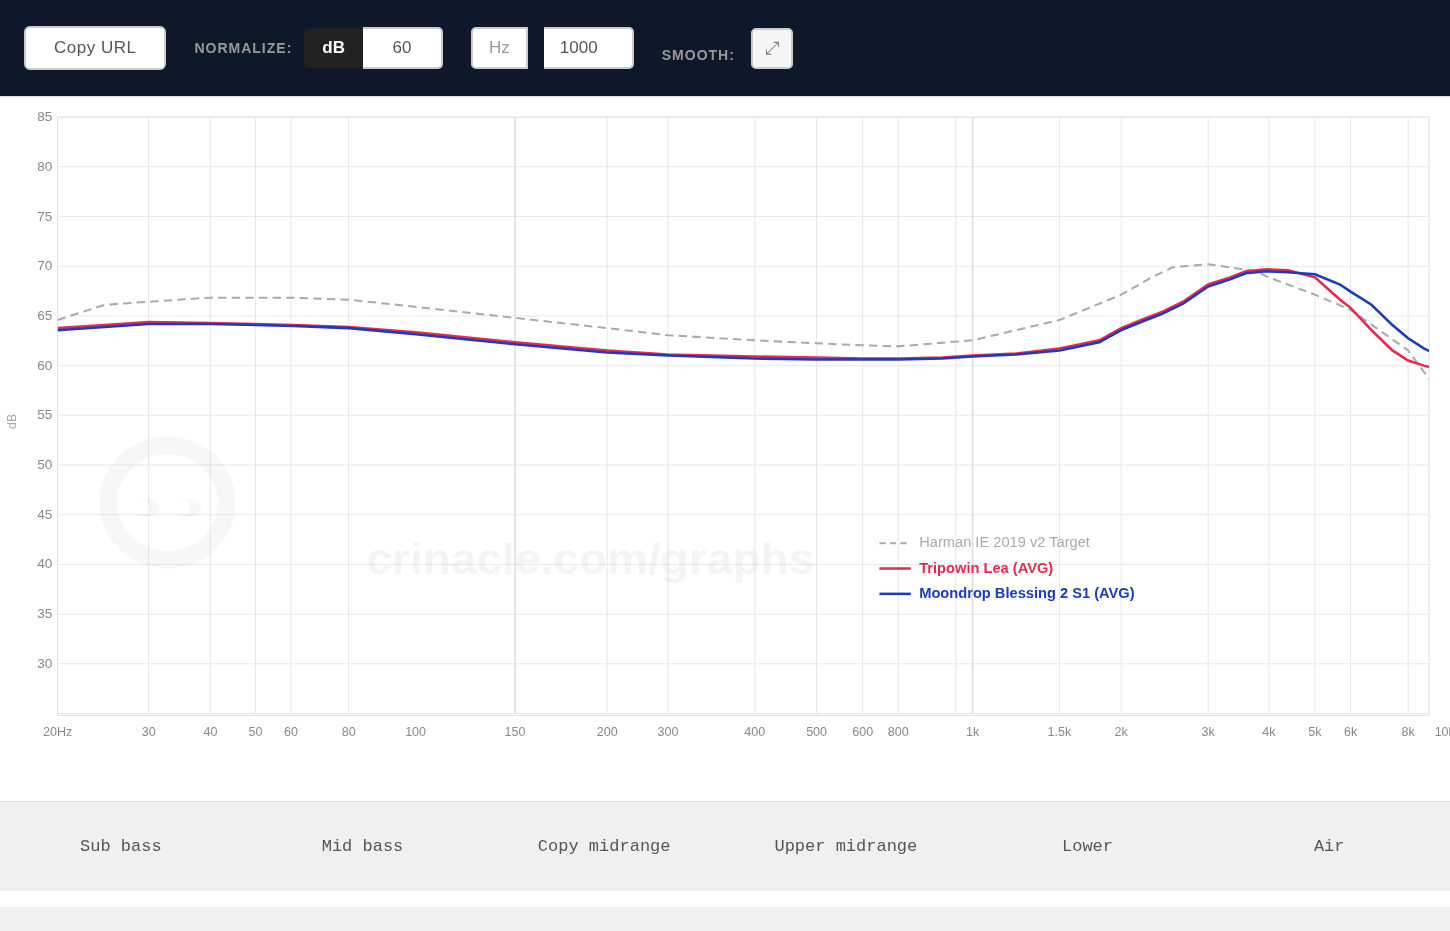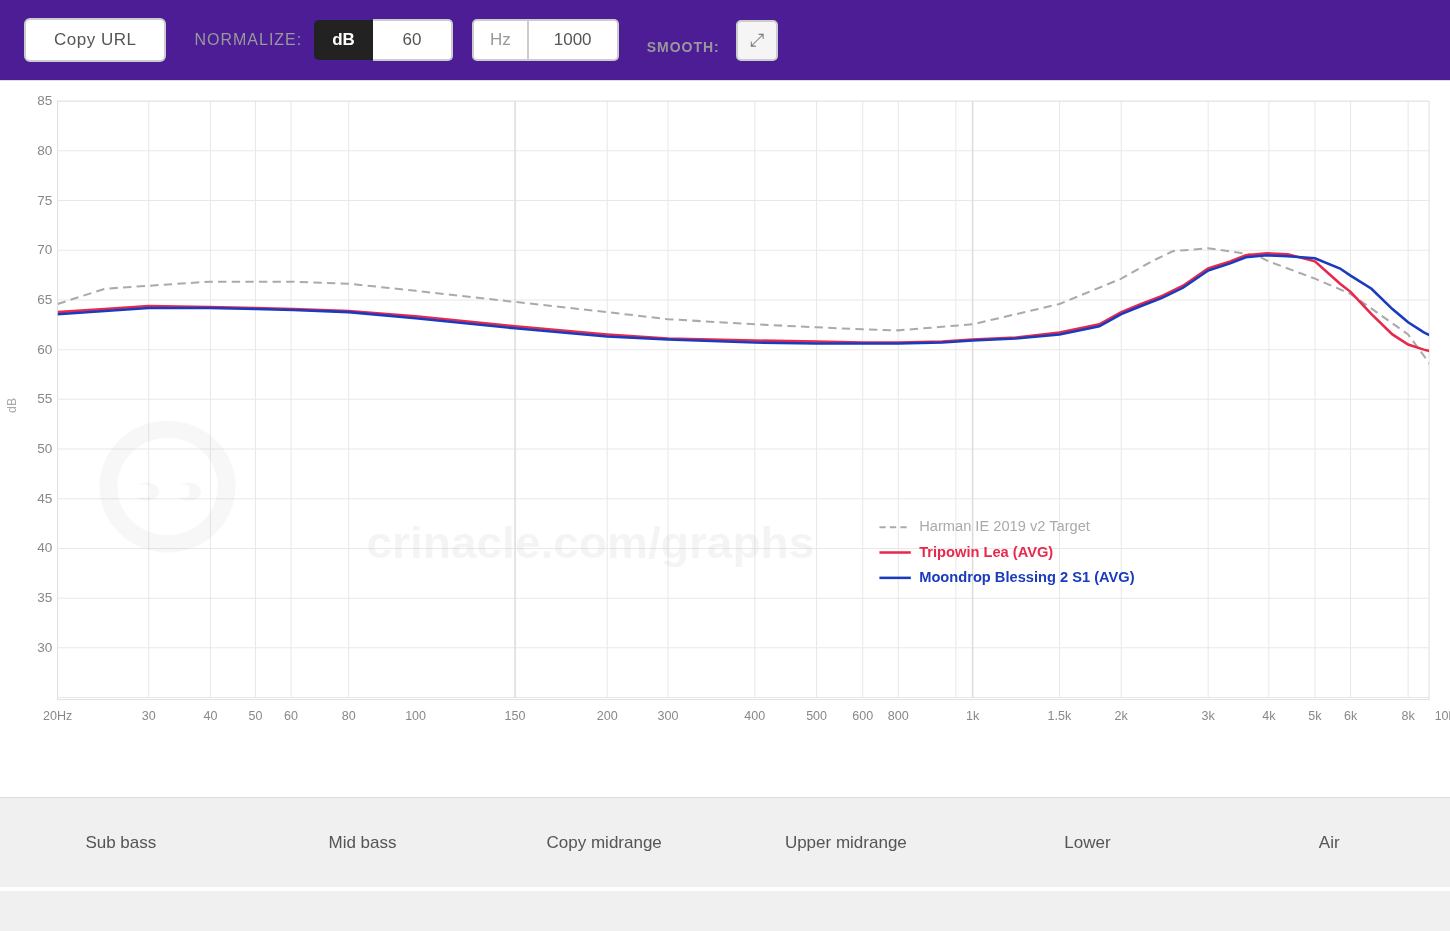--- a/index.html
+++ b/index.html
@@ -9,40 +9,40 @@
       width: 1450px;
       height: 931px;
       overflow: hidden;
     }
 
     
     .toolbar {
       display: flex;
       align-items: center;
       gap: 12px;
-      padding: 18px 24px;
-      background: #4c1d95;
+      padding: 26px 24px;
+      background: #0f172a;
       border-bottom: 1px solid #ddd;
     }
     .btn {
       padding: 10px 28px;
       border: 2px solid #ccc;
       border-radius: 6px;
       background: #fff;
       font-size: 17px;
       color: #555;
       cursor: pointer;
       letter-spacing: 0.5px;
     }
     .toolbar-label {
-      font-size: 16px;
+      font-size: 14px;
       color: #999;
       letter-spacing: 1px;
       margin-left: 16px;
-      font-weight: normal;
+      font-weight: bold;
     }
     .normalize-group {
       display: flex;
       align-items: center;
       gap: 0;
     }
     .norm-db {
       background: #222;
       color: #fff;
       padding: 10px 18px;
@@ -57,41 +57,40 @@
       padding: 9px 16px;
       font-size: 17px;
       color: #555;
       background: #fff;
       width: 80px;
       text-align: center;
     }
     .hz-group {
       display: flex;
       align-items: center;
-      gap: 0;
-      margin-left: 7px;
+      gap: 16px;
+      margin-left: 16px;
     }
     .hz-label {
       border: 2px solid #ccc;
       border-radius: 5px 0 0 5px;
       padding: 9px 16px;
       font-size: 17px;
       color: #999;
       background: #fff;
     }
     .hz-input {
       border: 2px solid #ccc;
       border-left: none;
       border-radius: 0 5px 5px 0;
       padding: 9px 16px;
       font-size: 17px;
       color: #555;
       background: #fff;
       width: 90px;
-      text-align: center;
     }
     .smooth-label {
       font-size: 14px;
       color: #999;
       letter-spacing: 1px;
       margin-left: 16px;
       font-weight: bold;
       margin-top: 14px;
     }
     .fullscreen-btn {
@@ -437,21 +436,21 @@
 
       <line x1="840" y1="455" x2="870" y2="455" stroke="#e8294c" stroke-width="2.5"></line>
       <text x="878" y="459" font-size="14" fill="#e8294c" font-weight="bold">Tripowin Lea (AVG)</text>
 
       <line x1="840" y1="480" x2="870" y2="480" stroke="#1a3bbd" stroke-width="2.5"></line>
       <text x="878" y="484" font-size="14" fill="#1a3bbd" font-weight="bold">Moondrop Blessing 2 S1 (AVG)</text>
     </g>
 
   </svg>
 
-  <div class="freq-bands" style="position:absolute;bottom:4px;left:0;right:0;">
+  <div class="freq-bands" style="position:absolute;bottom:16px;left:0;right:0;font-family:Liberation Mono, monospace;">
     <div class="freq-band">
       <span>Sub bass</span>
     </div>
     <div class="freq-band">
       <span>Mid bass</span>
     </div>
     <div class="freq-band">
       <span>Copy midrange</span>
     </div>
     <div class="freq-band">

